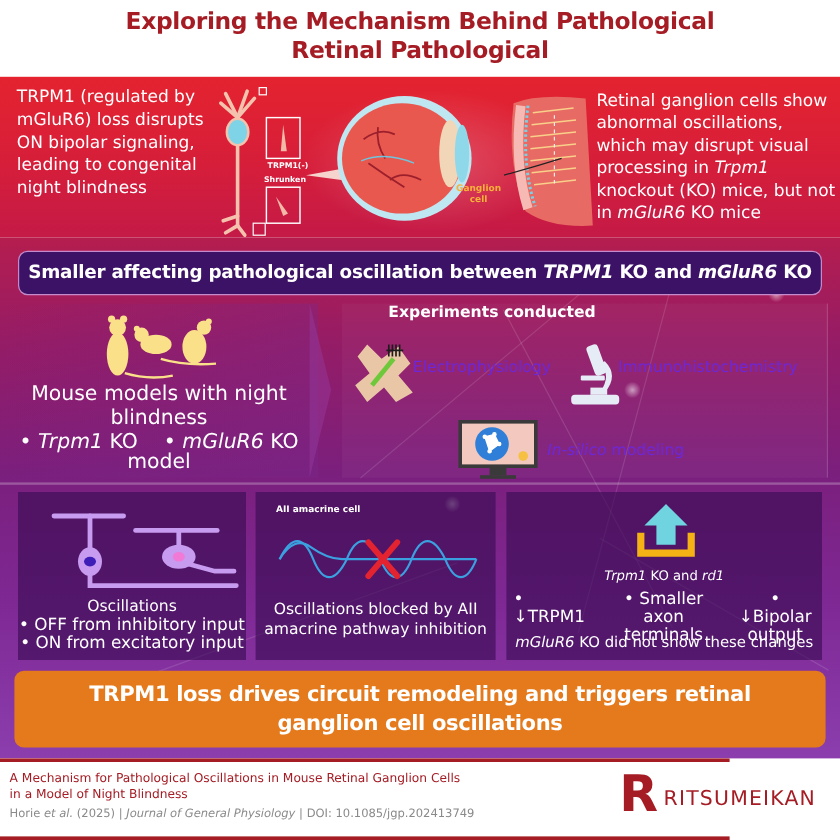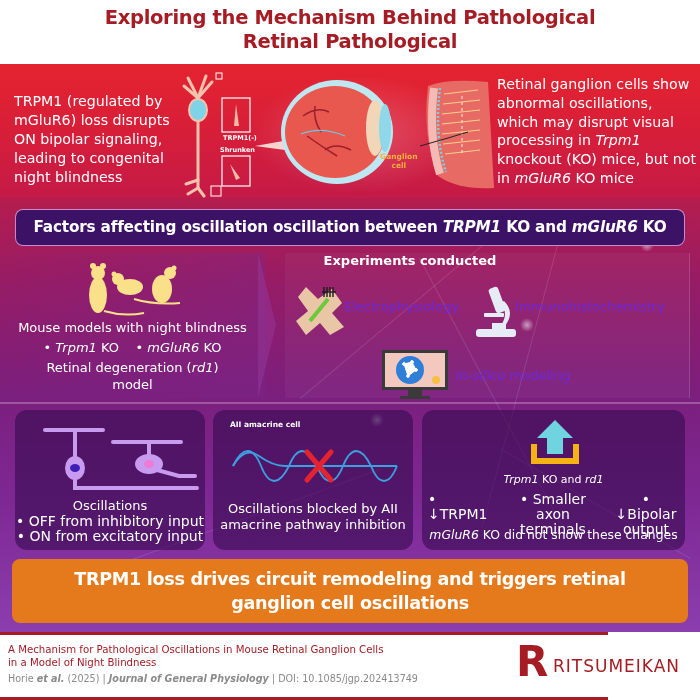--- a/index.html
+++ b/index.html
@@ -7,63 +7,63 @@
   body { font-family: "DejaVu Sans", "Liberation Sans", sans-serif; position: relative; }
 
   .title-area { position: absolute; left: 0; top: 0; width: 700px; height: 64px; background: #fff; text-align: center; padding-top: 6px; }
   .title { color: #a51c24; font-weight: bold; font-size: 19.5px; line-height: 24px; letter-spacing: -0.3px; font-family: "DejaVu Sans", sans-serif; }
   .title-line { display: block; }
 
   .top-band { position: absolute; left: 0; top: 64px; width: 700px; height: 134px;
     background: linear-gradient(180deg, #e4232f 0%, #d61e3a 55%, #c41a47 100%); overflow: hidden; }
   .top-band .beam { position: absolute; left: 250px; top: 10px; width: 220px; height: 120px;
     background: radial-gradient(ellipse at 50% 50%, rgba(255,255,255,0.22), rgba(255,255,255,0) 70%); }
-  .left-text { position: absolute; left: 14px; top: 28px; width: 170px; color: #fff; font-size: 14.2px; line-height: 19px; }
+  .left-text { position: absolute; left: 14px; top: 8px; width: 170px; color: #fff; font-size: 14.2px; line-height: 19px; }
   .right-text { position: absolute; left: 497px; top: 11px; width: 200px; color: #fff; font-size: 14.2px; line-height: 18.8px; }
   .right-text i { font-style: italic; }
 
   .main-bg { position: absolute; left: 0; top: 198px; width: 700px; height: 434px;
     background: linear-gradient(180deg, #b51d4e 0%, #951c66 20%, #7b1f7d 45%, #7e2894 70%, #8c3eae 100%); overflow: hidden; }
   .net-line { position: absolute; background: rgba(255,255,255,0.12); height: 1px; transform-origin: 0 0; }
   .dot-glow { position: absolute; width: 14px; height: 14px; border-radius: 50%; background: radial-gradient(circle, rgba(255,255,255,0.55), rgba(255,255,255,0) 70%); }
 
   .factors-header { position: absolute; left: 15px; top: 209px; width: 670px; height: 37px; border-radius: 8px;
     background: #3b1266; border: 1.5px solid rgba(230,170,230,0.8); color: #fff; font-weight: bold; font-size: 15.3px;
     text-align: center; line-height: 34px; letter-spacing: -0.2px; }
   .factors-header i { font-style: italic; }
 
   .row-panel { position: absolute; left: 0; top: 253px; width: 700px; height: 145px; }
   .models-panel { position: absolute; left: 0; top: 0; width: 265px; height: 145px;
     background: linear-gradient(90deg, rgba(90,20,110,0.0), rgba(120,40,140,0.35)); }
   .models-arrow { position: absolute; left: 258px; top: 0; width: 0; height: 0;
     border-top: 72px solid transparent; border-bottom: 73px solid transparent; border-left: 18px solid rgba(150,60,160,0.45); }
   .exp-panel { position: absolute; left: 285px; top: 0; width: 405px; height: 145px; background: rgba(255,255,255,0.04); border-right: 1px solid rgba(255,255,255,0.15); }
-  .models-text { position: absolute; left: 0; top: 65px; width: 265px; text-align: center; color: #fff; font-size: 13px; line-height: 20px; }
+  .models-text { position: absolute; left: 0; top: 65px; width: 265px; text-align: center; color: #fff; font-size: 17px; line-height: 20px; }
   .models-text i { font-style: italic; }
   .exp-title { position: absolute; left: 280px; top: 0px; width: 260px; text-align: center; color: #fff; font-weight: bold; font-size: 13px; line-height: 16px; }
   .exp-label { position: absolute; color: #6d28d9; font-size: 13px; line-height: 16px; }
   .exp-label i { font-style: italic; }
 
   .divider { position: absolute; left: 0; top: 402px; width: 700px; height: 2px; background: rgba(255,255,255,0.25); }
 
-  .card { position: absolute; top: 410px; height: 140px; border-radius: 12px; background: rgba(55,12,80,0.62); color: #fff; text-align: center; }
+  .card { position: absolute; top: 410px; height: 140px; border-radius: 0; background: rgba(55,12,80,0.62); color: #fff; text-align: center; }
   .card1 { left: 15px; width: 190px; }
   .card2 { left: 213px; width: 200px; }
   .card3 { left: 422px; width: 263px; }
   .card-text { position: absolute; left: 0; width: 100%; font-size: 14px; line-height: 15px; }
   .card-text i { font-style: italic; }
   .card-small { position: absolute; left: 17px; top: 10px; font-size: 7.5px; font-weight: bold; color: #fff; }
 
   .summary-bar { position: absolute; left: 12px; top: 559px; width: 676px; height: 64px; border-radius: 8px; background: #e47a1c;
     color: #fff; font-weight: bold; font-size: 17.6px; line-height: 24px; text-align: center; padding-top: 8px; letter-spacing: -0.3px; }
 
   .footer { position: absolute; left: 0; top: 632px; width: 608px; height: 68px; background: #fff; border-top: 3px solid #a51c24; border-bottom: 3px solid #a51c24; }
   .paper-title { position: absolute; left: 8px; top: 8px; color: #a51c24; font-size: 10.2px; line-height: 13px; }
   .citation { position: absolute; left: 8px; top: 37px; color: #8a8a8a; font-size: 9.6px; line-height: 13px; }
-  .citation i { font-style: italic; font-weight: bold; }
+  .citation i { font-style: italic; }
   .logo-r { position: absolute; left: 516px; top: 2px; color: #a51c24; font-size: 42px; font-weight: bold; line-height: 50px; font-family: "DejaVu Sans", sans-serif; }
   .logo-text { position: absolute; left: 553px; top: 21px; color: #a51c24; font-size: 17px; letter-spacing: 1px; line-height: 20px; font-family: "DejaVu Sans", sans-serif; }
 </style>
 </head>
 <body>
 
 <div class="title-area">
   <div class="title">
     <span class="title-line">Exploring the Mechanism Behind Pathological</span>
     <span class="title-line">Retinal Pathological</span>
@@ -134,21 +134,21 @@
   <div class="net-line" style="left:420px;top:60px;width:300px;transform:rotate(62deg)"></div>
   <div class="net-line" style="left:560px;top:40px;width:300px;transform:rotate(105deg)"></div>
   <div class="net-line" style="left:300px;top:200px;width:260px;transform:rotate(-40deg)"></div>
   <div class="net-line" style="left:80px;top:380px;width:320px;transform:rotate(-20deg)"></div>
   <div class="net-line" style="left:500px;top:250px;width:220px;transform:rotate(30deg)"></div>
   <div class="dot-glow" style="left:640px;top:40px"></div>
   <div class="dot-glow" style="left:520px;top:120px"></div>
   <div class="dot-glow" style="left:370px;top:215px"></div>
 </div>
 
-<div class="factors-header"><span>Factors affecting oscillation oscillation between </span><i>TRPM1</i><span> KO and </span><i>mGluR6</i><span> KO</span></div>
+<div class="factors-header"><span>Smaller affecting pathological oscillation between </span><i>TRPM1</i><span> KO and </span><i>mGluR6</i><span> KO</span></div>
 
 <div class="row-panel">
   <div class="models-panel"></div>
   <div class="models-arrow"></div>
   <div class="exp-panel"></div>
 
   <svg style="position:absolute;left:84px;top:8px" width="100" height="58" viewBox="0 0 100 58">
     <g fill="#fbe08a">
       <ellipse cx="14" cy="34" rx="9" ry="18"></ellipse>
         <circle cx="14" cy="12" r="7"></circle>
@@ -161,21 +161,20 @@
       <ellipse cx="78" cy="28" rx="10" ry="14"></ellipse>
         <circle cx="86" cy="12" r="6"></circle>
         <circle cx="90" cy="7" r="2.5"></circle>
       <path d="M50 38 Q70 44 96 42" stroke="#fbe08a" stroke-width="2" fill="none"></path>
     </g>
   </svg>
 
   <div class="models-text">
     <div>Mouse models with night blindness</div>
     <div>• <i>Trpm1</i><span> KO</span>&nbsp;&nbsp;&nbsp; • <i>mGluR6</i><span> KO</span></div>
-    <div><span>Retinal degeneration (</span><i>rd1</i><span>)</span></div>
     <div style="margin-top:-3px">model</div>
   </div>
 
   <div class="exp-title">Experiments conducted</div>
 
   <svg style="position:absolute;left:292px;top:30px" width="56" height="56" viewBox="0 0 56 56">
     <path d="M14 4 L26 16 L40 6 L50 20 L40 30 L52 44 L38 52 L28 40 L14 52 L4 38 L16 28 L6 14 Z" fill="#e9c6a6"></path>
     <path d="M18 38 L36 16" stroke="#6dc83a" stroke-width="4"></path>
     <g stroke="#1c1c1c" stroke-width="1.4">
         <path d="M32 4 L32 14"></path>

